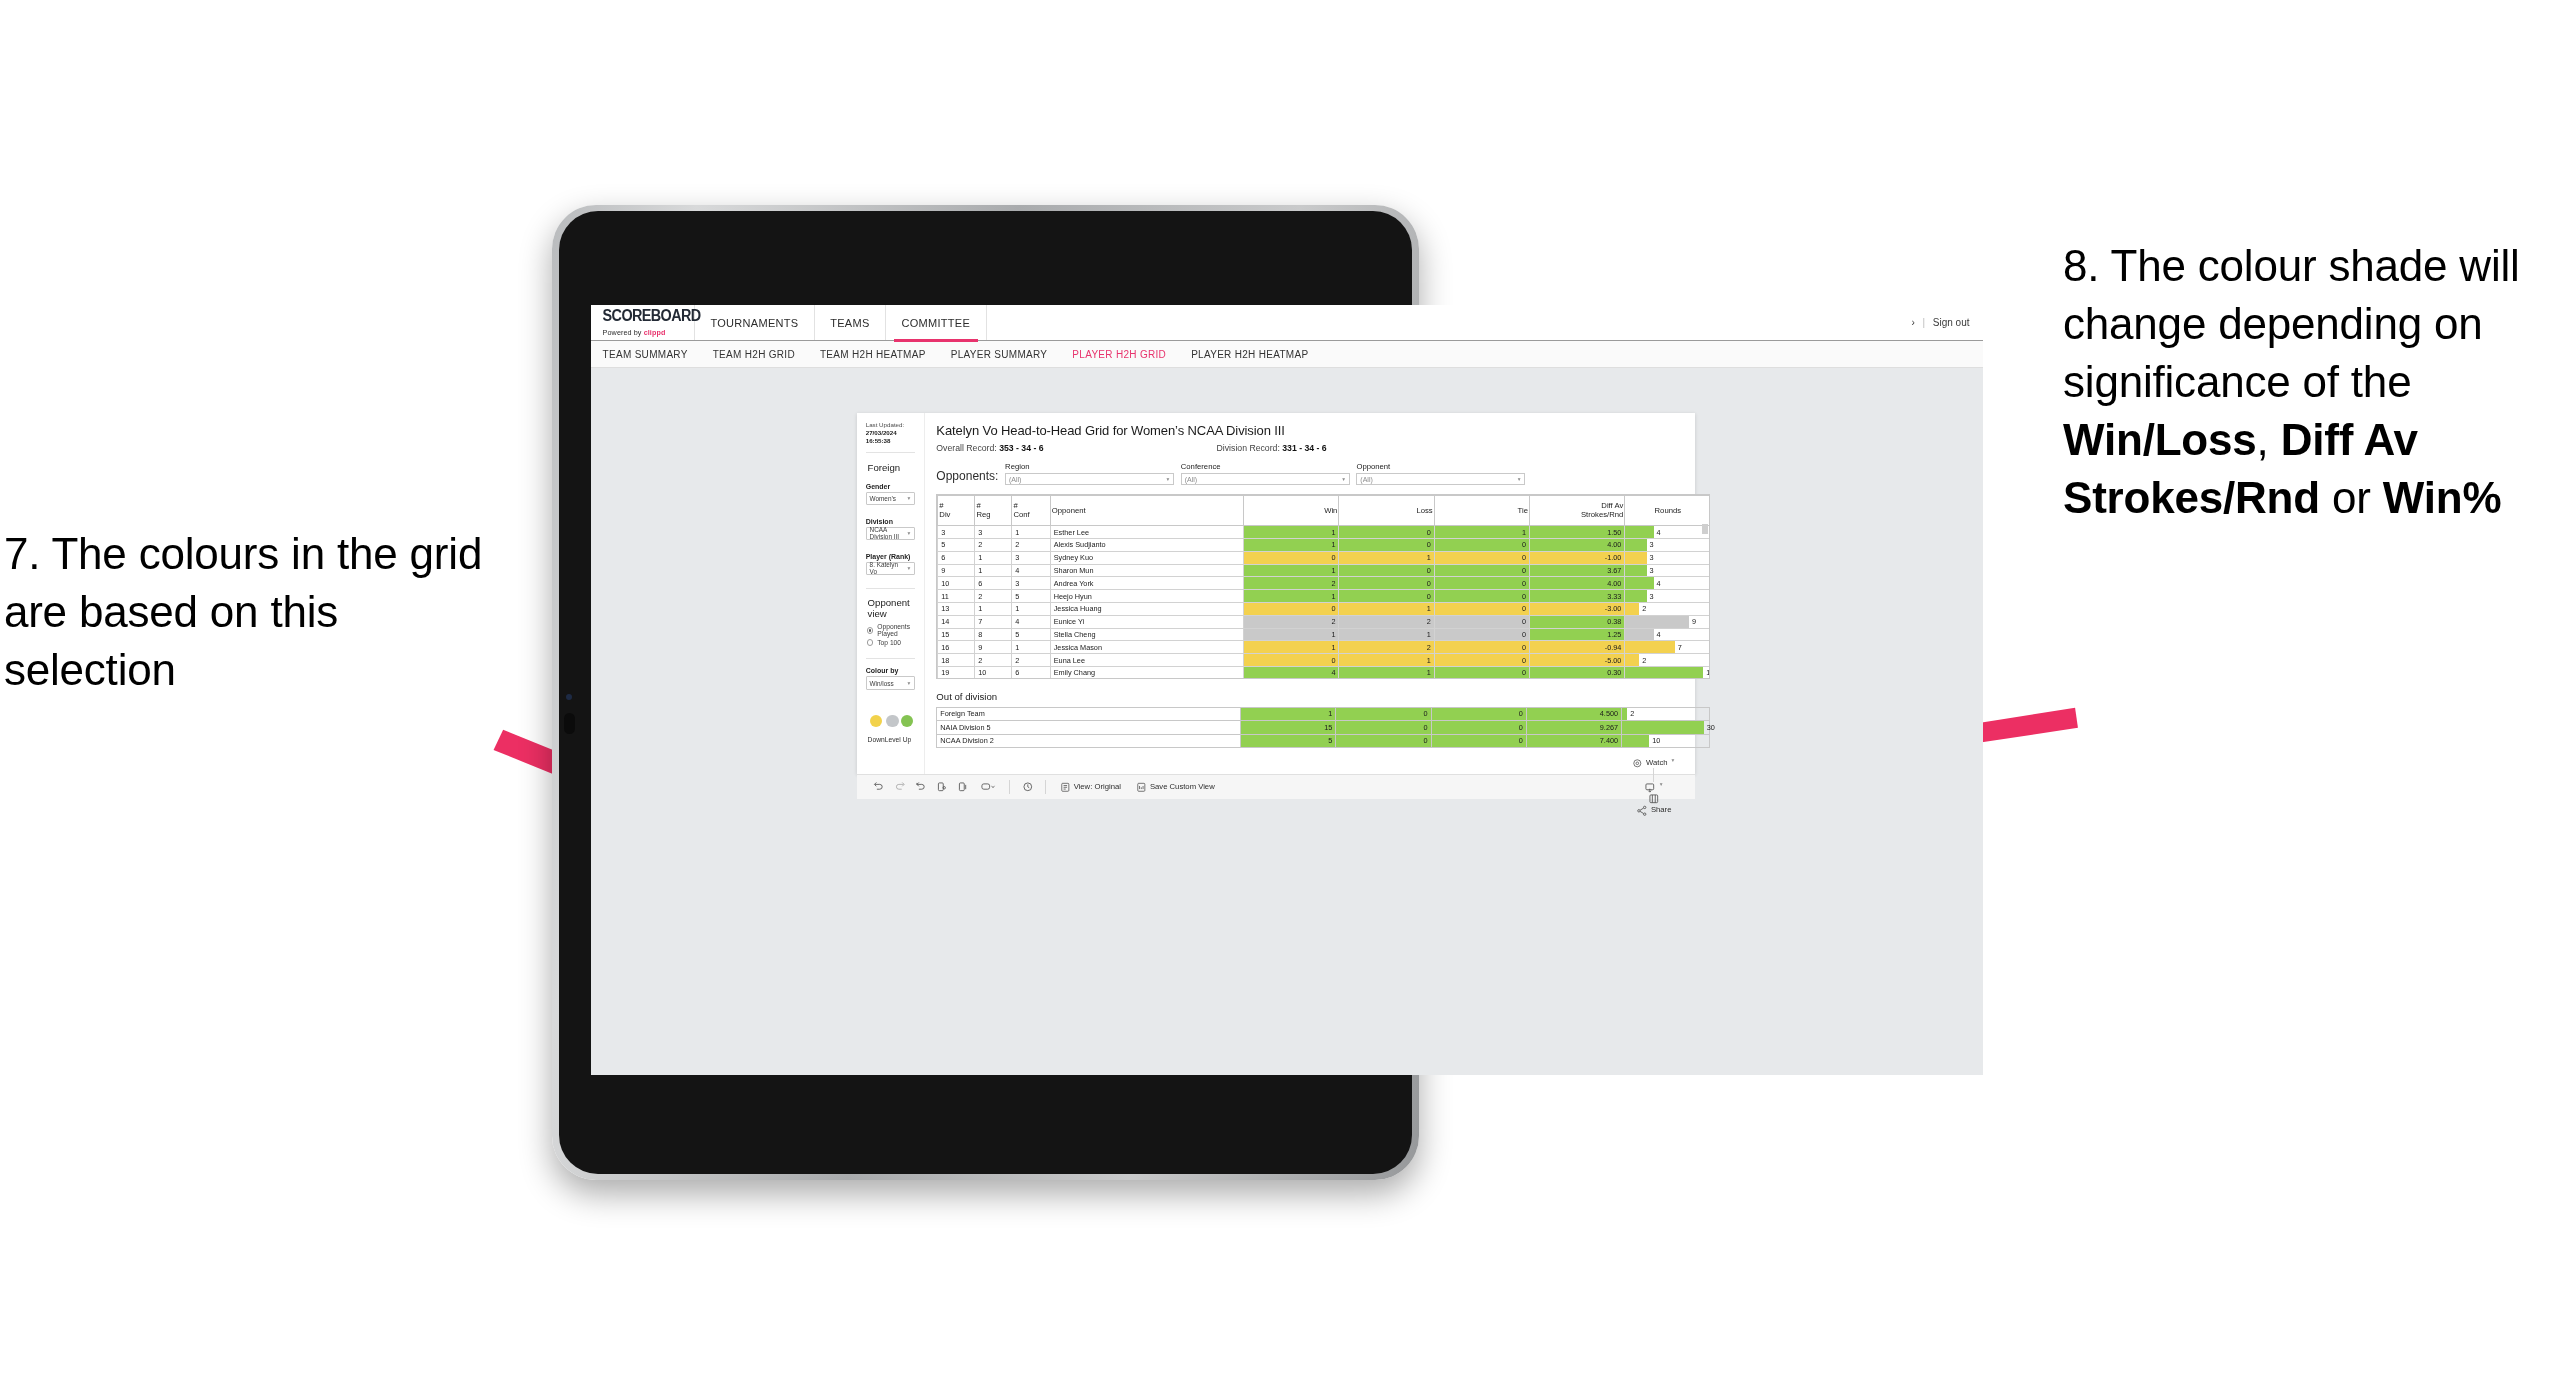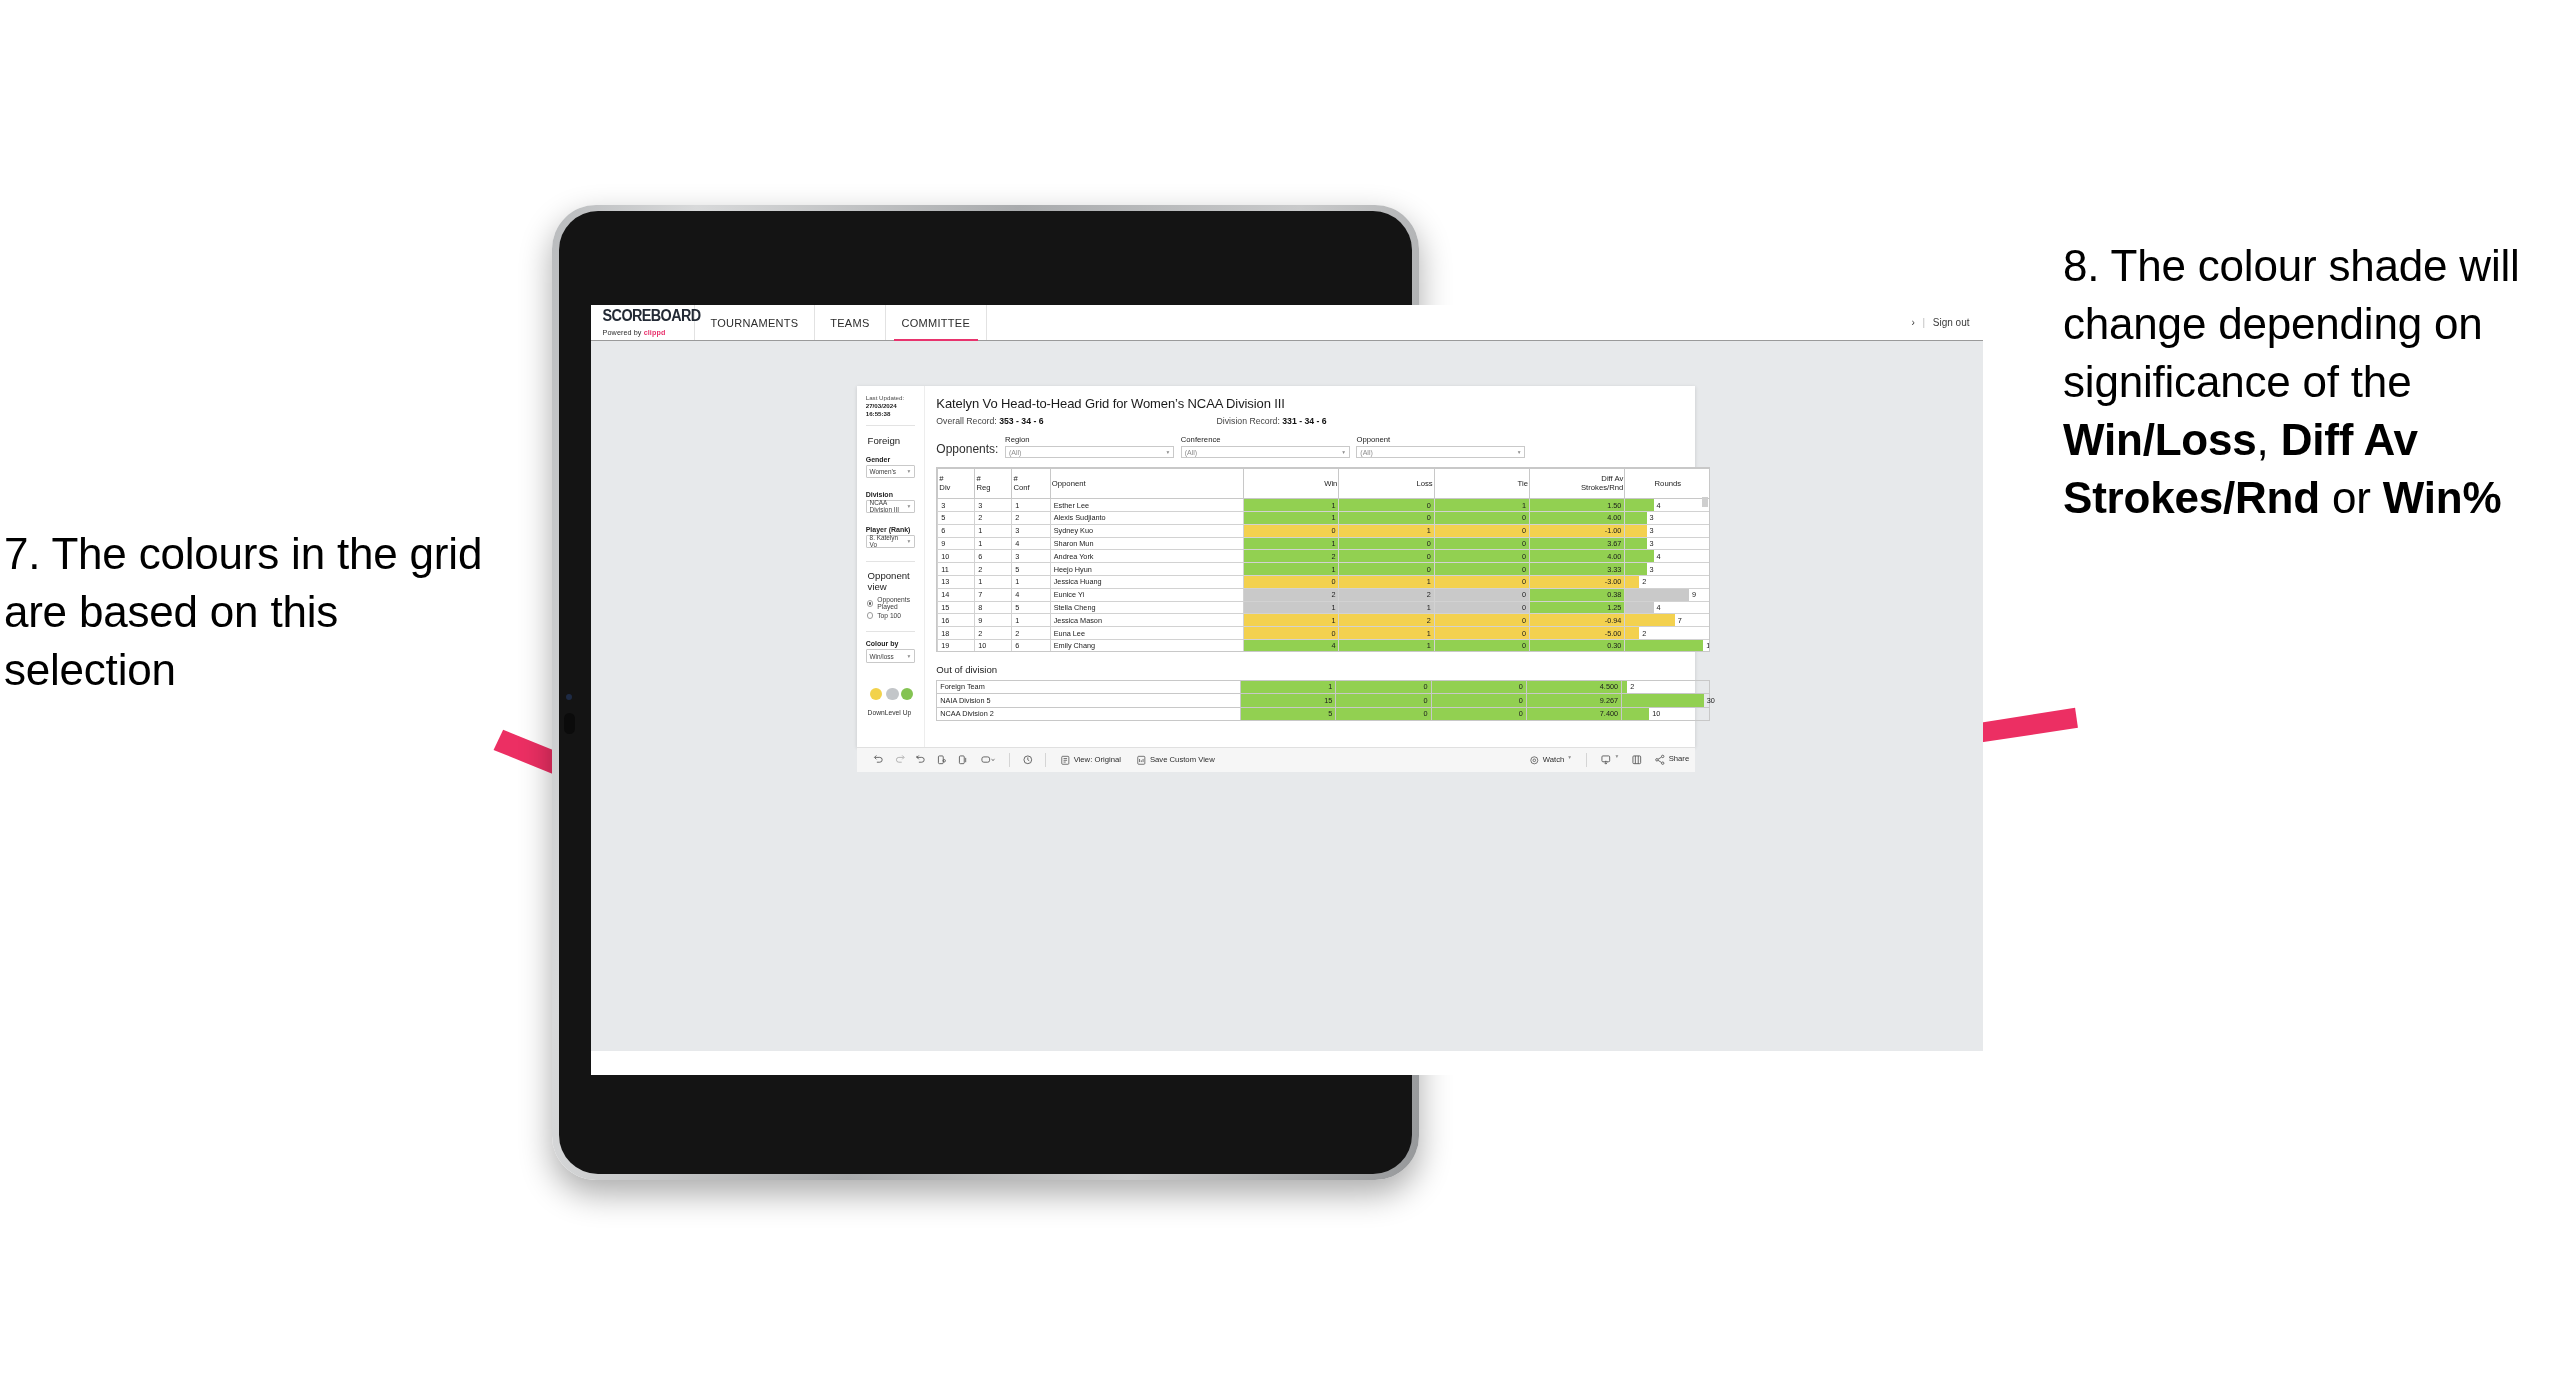--- a/index.html
+++ b/index.html
@@ -153,21 +153,21 @@
 
   
   .toolbar{
     position:absolute;left:266px;top:406px;width:838px;height:25px;
     background:#f6f6f6;border-top:1px solid #e0e0e0;display:flex;align-items:center;
     gap:0;padding-left:11.6px;box-sizing:border-box;font-size:7.7px;color:#333;
   }
   .tb-ico{width:21px;display:flex;align-items:center;justify-content:center;color:#555;cursor:pointer;}
   .tb-div{width:1px;height:13.5px;background:#d5d5d5;margin:0 6.7px;}
   .tb-btn{display:flex;gap:3px;padding:0 7.7px;cursor:pointer;color:#2d2d2d;}
-  .tb-right{margin-left:auto;display:flex;align-items:center;padding-right:0;}
+  .tb-right{margin-left:auto;display:flex;align-items:center;padding-right:12px;flex-direction:column;}
 </style>
 </head>
 <body>
 
 <div class="annot" id="annot-left">
   <span>7. The colours in the grid are based on this selection</span>
 </div>
 
 <div class="annot" id="annot-right">
   <span>8. The colour shade will change depending on significance of the </span><b>Win/Loss</b><span>, </span><b>Diff Av Strokes/Rnd</b><span> or </span><b>Win%</b>
@@ -204,20 +204,28 @@
       <div class="topnav-item">TEAMS</div>
       <div class="topnav-item active">COMMITTEE</div>
     </div>
     <div class="topbar-right">
       <span>›</span>
       <span class="sep">|</span>
       <span>Sign out</span>
     </div>
   </div>
 
+  <div class="subnav">
+    <div class="subnav-item">TEAM SUMMARY</div>
+    <div class="subnav-item">TEAM H2H GRID</div>
+    <div class="subnav-item">TEAM H2H HEATMAP</div>
+    <div class="subnav-item">PLAYER SUMMARY</div>
+    <div class="subnav-item active">PLAYER H2H GRID</div>
+    <div class="subnav-item">PLAYER H2H HEATMAP</div>
+  </div>
 
   <div class="canvas">
 
     <div class="card">
 
       <div class="side">
         <div class="updated"><span>Last Updated: </span><b>27/03/2024 16:55:38</b></div>
         <div class="hr"></div>
 
         <h3>Foreign</h3>

